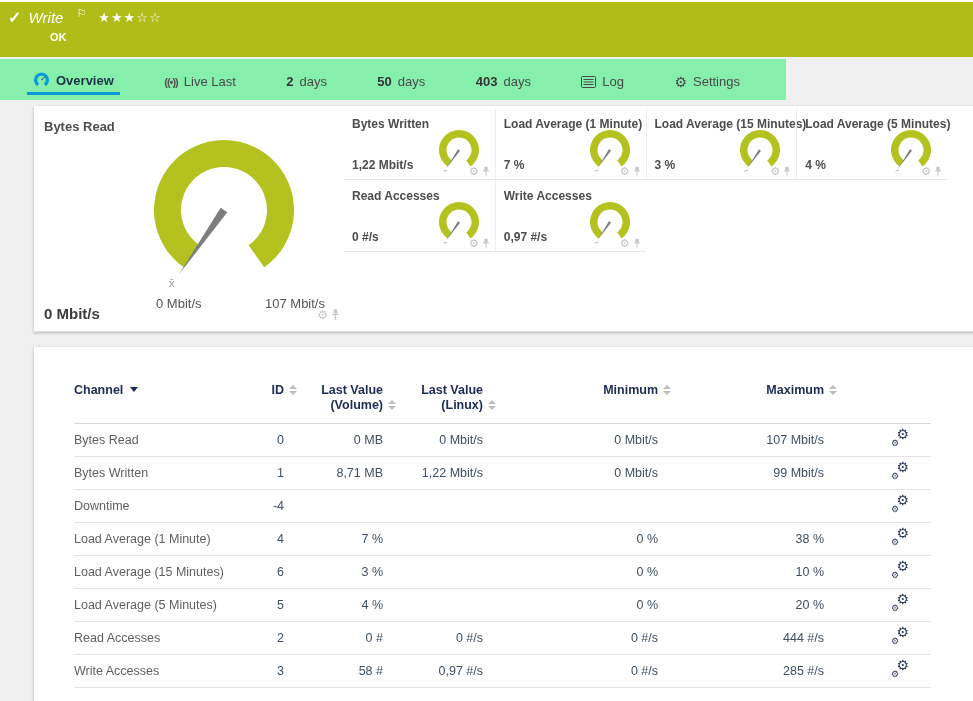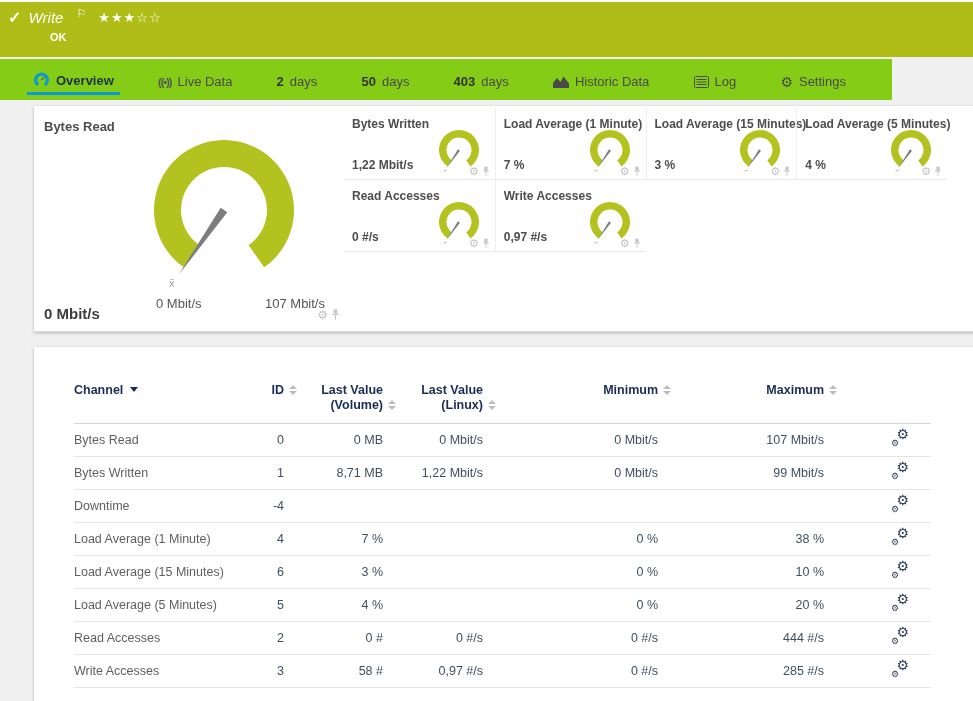--- a/index.html
+++ b/index.html
@@ -16,21 +16,21 @@
   .topbar-line1 { position:absolute; left:8px; top:6px; display:flex; align-items:baseline; }
   .check { font-size:16px; font-weight:700; margin-right:7px; }
   .sensor-label { font-style:italic; font-size:15px; margin-right:8px; }
   .sensor-title { font-weight:700; font-size:17px; letter-spacing:.2px; }
   .flag { font-size:11px; margin-left:5px; position:relative; top:-6px; }
   .stars { font-size:13px; margin-left:12px; letter-spacing:1px; position:relative; top:-1px; }
   .topbar-line2 { position:absolute; left:50px; top:29px; font-size:11px; font-weight:700; }
 
   
   .tabbar {
-    position:absolute; left:0; top:59px; width:892px; height:41px; background:#84cc16;
+    position:absolute; left:0; top:59px; width:786px; height:41px; background:#86efac;
     display:flex; justify-content:space-between; padding:9px 40px 0 27px;
   }
   .tab { display:flex; align-items:center; gap:6px; height:27px; padding:0 6px;
          font-size:13px; color:#4a4a4a; cursor:pointer; }
   .tab .num { font-weight:700; color:#333; }
   .tab.active { border-bottom:3px solid #0b9ad8; }
   .tab.active .lbl { color:#1d3346; font-weight:700; }
   .ticon { display:inline-flex; align-items:center; }
   .live-glyph { font-size:11px; color:#555; letter-spacing:-1px; font-weight:700; }
   .gear-glyph { font-size:14px; color:#4a4a4a; line-height:1; }
@@ -113,41 +113,33 @@
       <span class="ticon">
         <svg width="17" height="18" viewBox="0 0 18 19">
           <path d="M4.41,16.05 A8,8 0 1 1 13.59,16.05 L11.58,13.19 A4.5,4.5 0 1 0 6.42,13.19 Z" fill="#0b9ad8"></path>
           <polygon points="9.6,10.1 8.4,8.9 14.2,4.4" fill="#33678a"></polygon>
         </svg>
       </span>
       <span class="lbl">Overview</span>
     </div>
     <div class="tab">
       <span class="ticon live-glyph">((•))</span>
-      <span class="lbl">Live Data</span>
+      <span class="lbl">Live Last</span>
     </div>
     <div class="tab">
       <span class="num">2</span>
       <span class="lbl">days</span>
     </div>
     <div class="tab">
       <span class="num">50</span>
       <span class="lbl">days</span>
     </div>
     <div class="tab">
       <span class="num">403</span>
       <span class="lbl">days</span>
-    </div>
-    <div class="tab">
-      <span class="ticon">
-        <svg width="16" height="13" viewBox="0 0 16 13">
-            <path d="M0,13 L0,8 L4,3 L7.5,7 L10.5,1.5 L16,8.5 L16,13 Z" fill="#4a4a4a"></path>
-          </svg>
-      </span>
-      <span class="lbl">Historic Data</span>
     </div>
     <div class="tab">
       <span class="ticon">
         <svg width="15" height="12" viewBox="0 0 15 12">
           <rect x="0.5" y="0.5" width="14" height="11" rx="1" fill="none" stroke="#4a4a4a"></rect>
           <line x1="2.5" y1="3.5" x2="12.5" y2="3.5" stroke="#4a4a4a"></line>
           <line x1="2.5" y1="6" x2="12.5" y2="6" stroke="#4a4a4a"></line>
           <line x1="2.5" y1="8.5" x2="12.5" y2="8.5" stroke="#4a4a4a"></line>
         </svg>
       </span>

